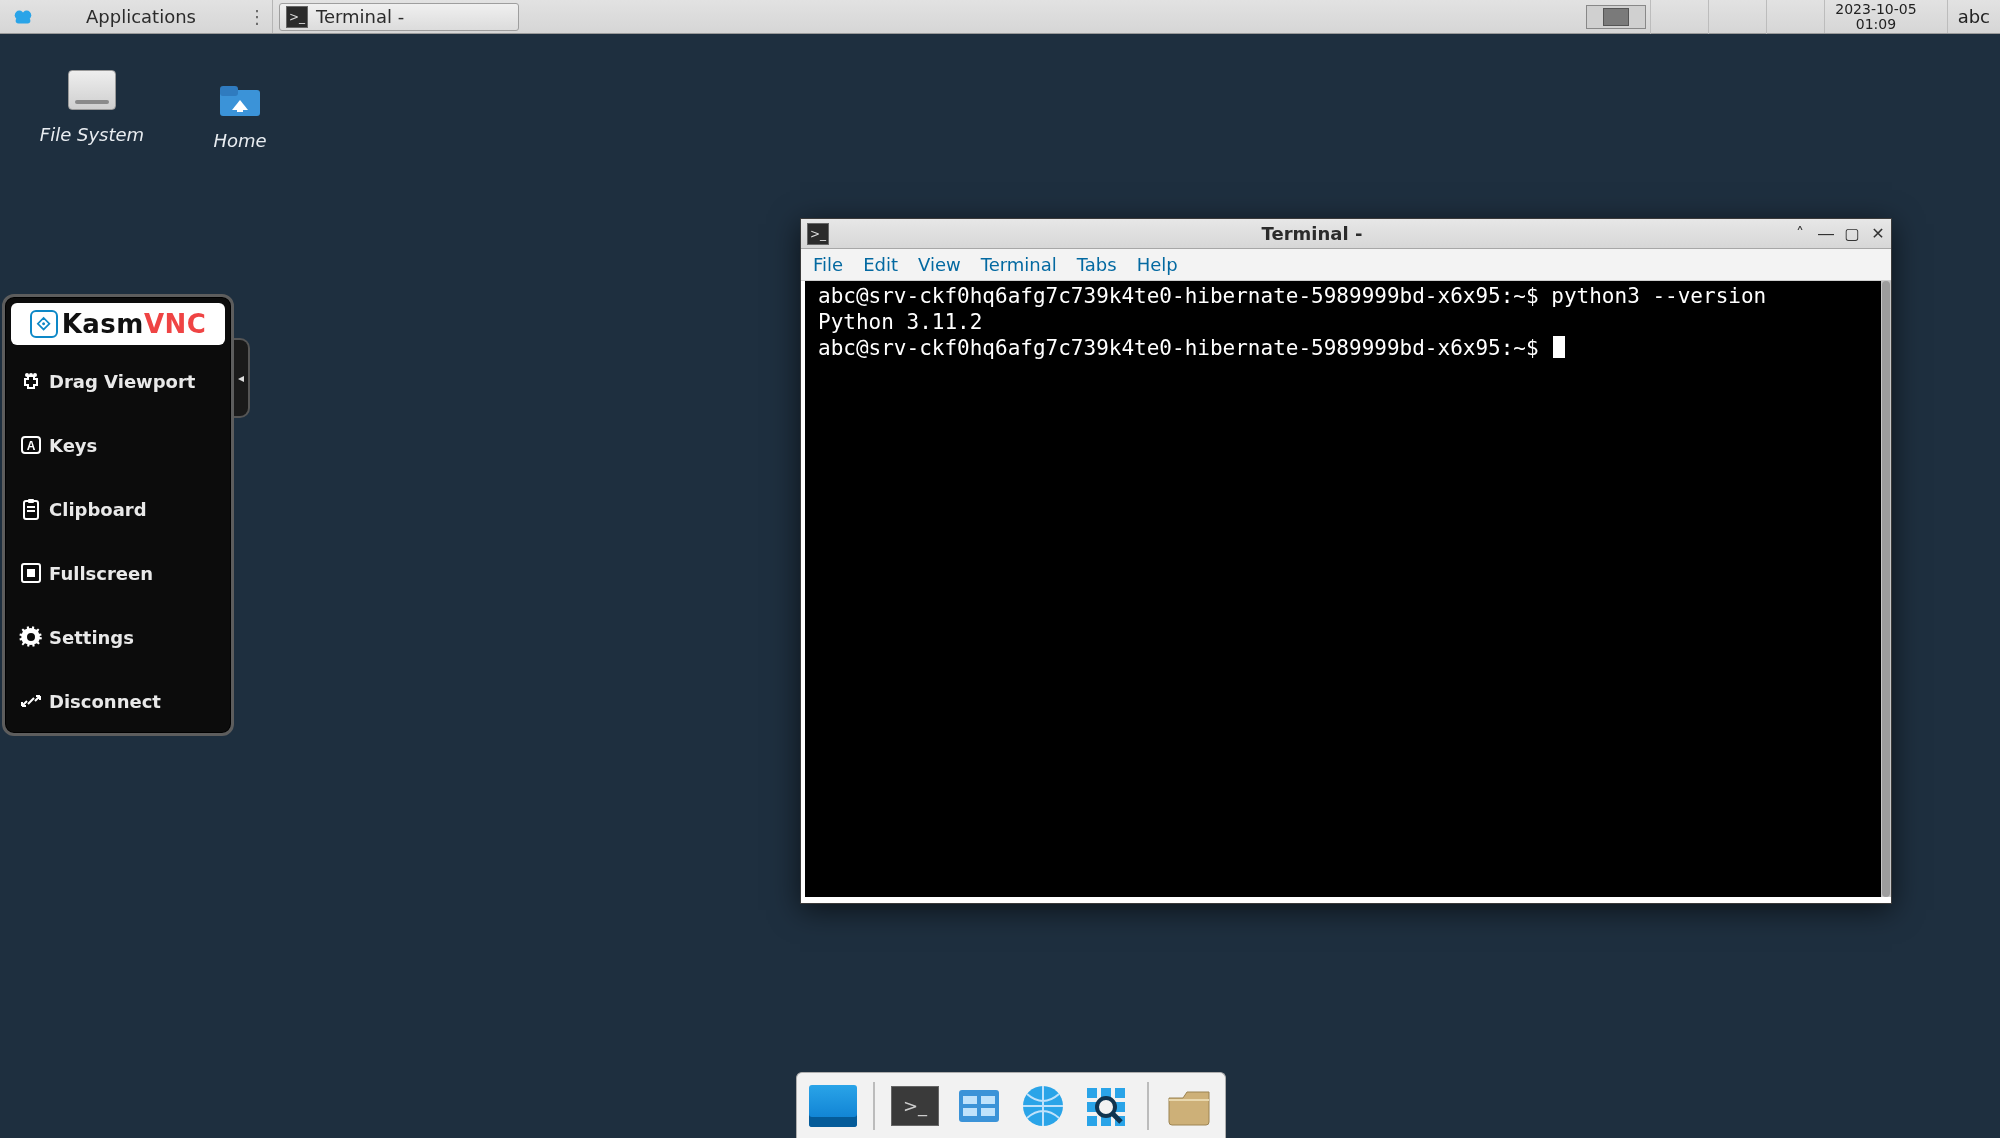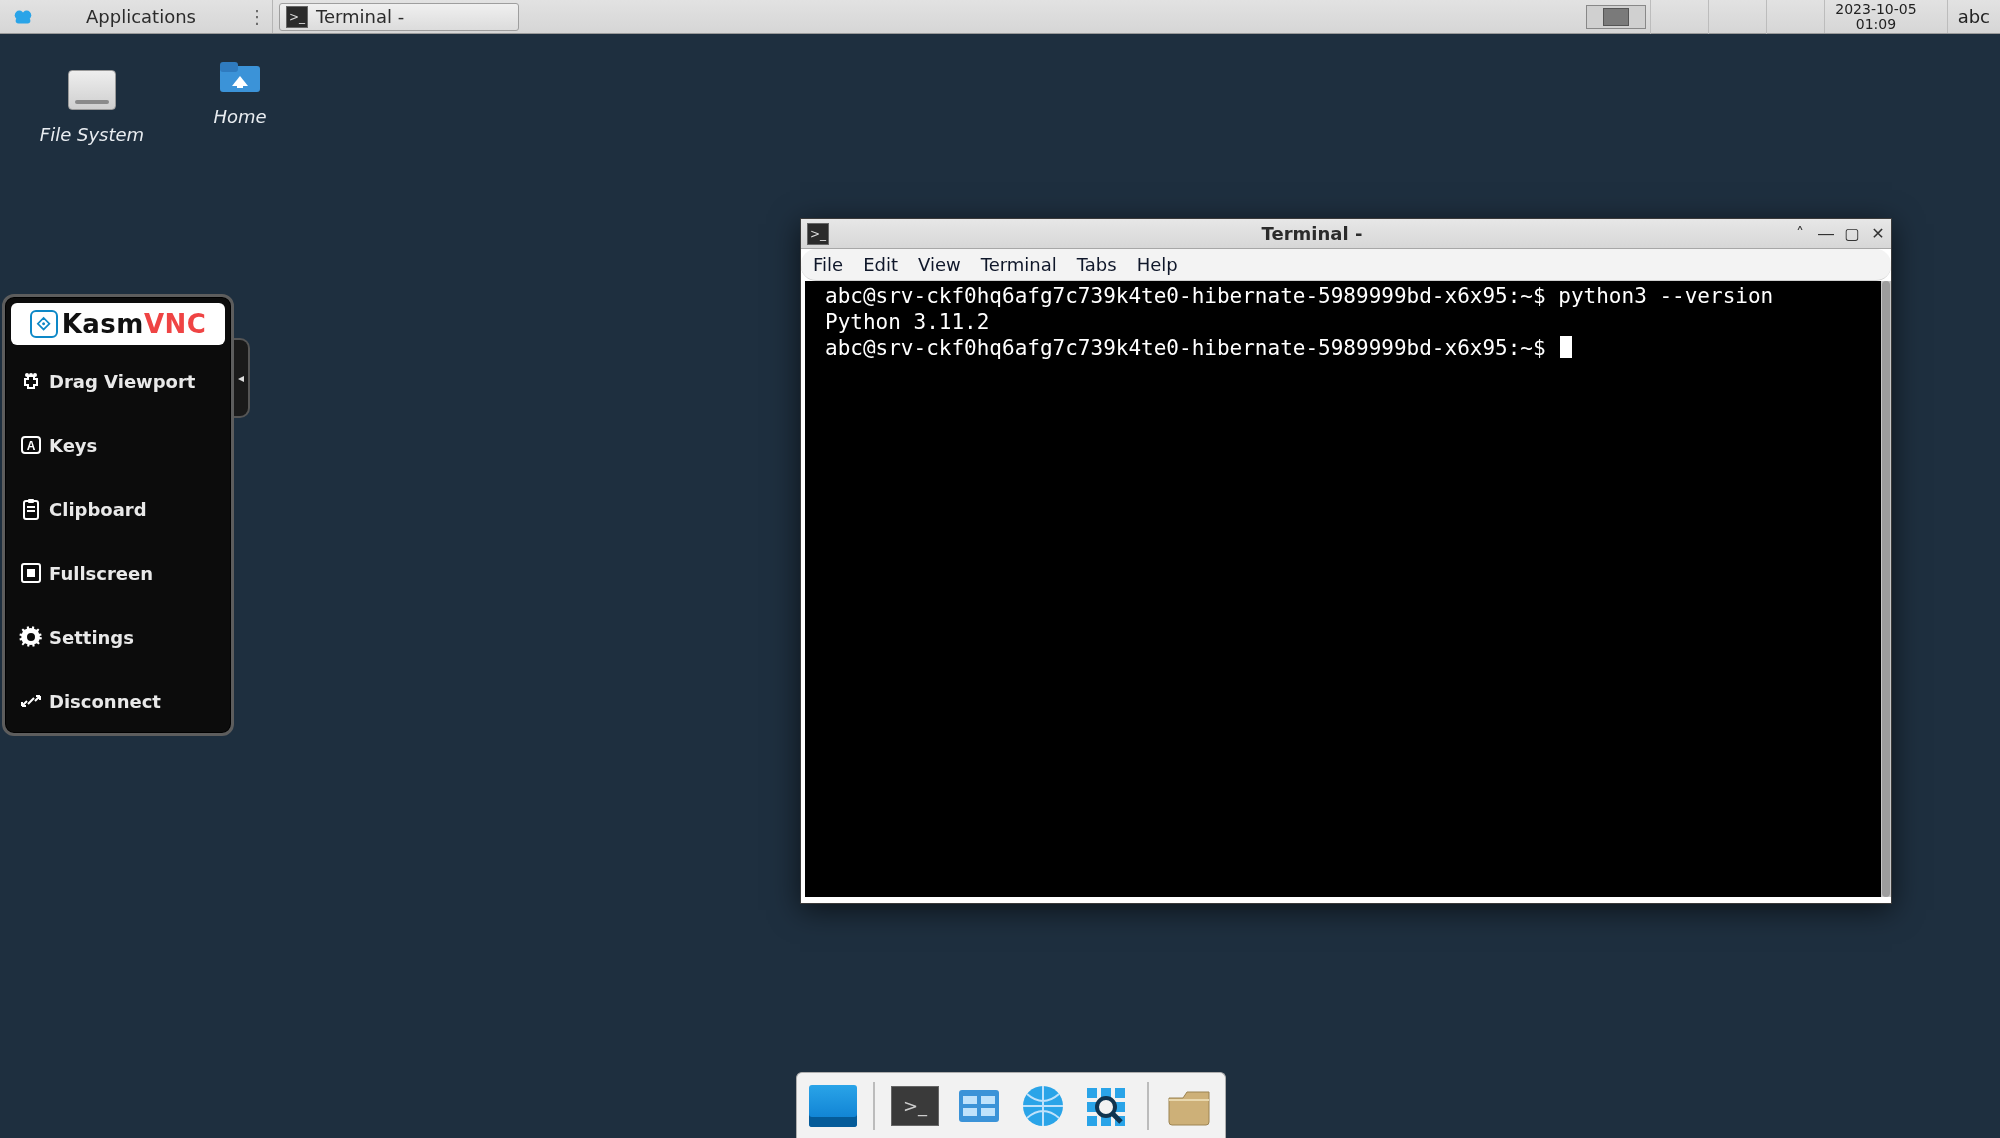--- a/index.html
+++ b/index.html
@@ -135,30 +135,30 @@
 .term-titlebar .term-ico{
   width:22px;height:22px;margin:0 8px 0 6px;background:#2b2b2b;border:1px solid #666;
   display:flex;align-items:center;justify-content:center;color:#ddd;font-size:12px;
 }
 .term-titlebar .title{flex:1;text-align:center;font-weight:600}
 .term-titlebar .win-btn{
   width:26px;height:22px;display:flex;align-items:center;justify-content:center;color:#333;cursor:pointer;font-size:16px;
 }
 .term-menubar{
   height:32px;background:#f3f3f3;border-bottom:1px solid #cfcfcf;
-  display:flex;align-items:center;gap:20px;padding:0 12px;color:#0f172a;border-radius:15px;
+  display:flex;align-items:center;gap:20px;padding:0 12px;color:#0369a1;
 }
 .term-menubar span{cursor:pointer}
 .term-body{
   position:absolute;left:4px;right:6px;top:62px;bottom:6px;
   background:#000;
   color:#fff;
   font-family:"DejaVu Sans Mono","Liberation Mono",Consolas,monospace;
   font-size:21px;line-height:26px;
-  padding:2px 20px;
+  padding:2px 13px;
   overflow:hidden;
 }
 .term-body .line{white-space:pre}
 .term-body .cursor{
   display:inline-block;width:12px;height:22px;background:#fff;vertical-align:-3px;margin-left:2px;
 }
 .term-scrollbar{
   position:absolute;right:0;top:62px;bottom:6px;width:10px;background:#c7c7c7;
 }
 .term-scrollbar .thumb{position:absolute;left:1px;right:1px;top:0;height:100%;background:#9d9d9d;border-radius:4px}
@@ -212,21 +212,21 @@
   </div>
   <div class="user">
     <span>abc</span>
   </div>
 </div>
 
 <div class="desktop-icon" style="left:32px;top:70px">
   <div class="ico ico-drive"></div>
   <div>File System</div>
 </div>
-<div class="desktop-icon" style="left:180px;top:52px">
+<div class="desktop-icon" style="left:180px;top:76px">
   <div class="ico ico-home">
     <svg viewBox="0 0 48 42">
         <rect x="4" y="14" width="40" height="26" rx="3" fill="#3b93d8"></rect>
         <rect x="4" y="10" width="18" height="10" rx="3" fill="#2f7bbf"></rect>
         <path d="M16 34 L24 24 L32 34 Z" fill="#fff"></path>
         <rect x="21" y="30" width="6" height="6" fill="#fff"></rect>
       </svg>
   </div>
   <div>Home</div>
 </div>

